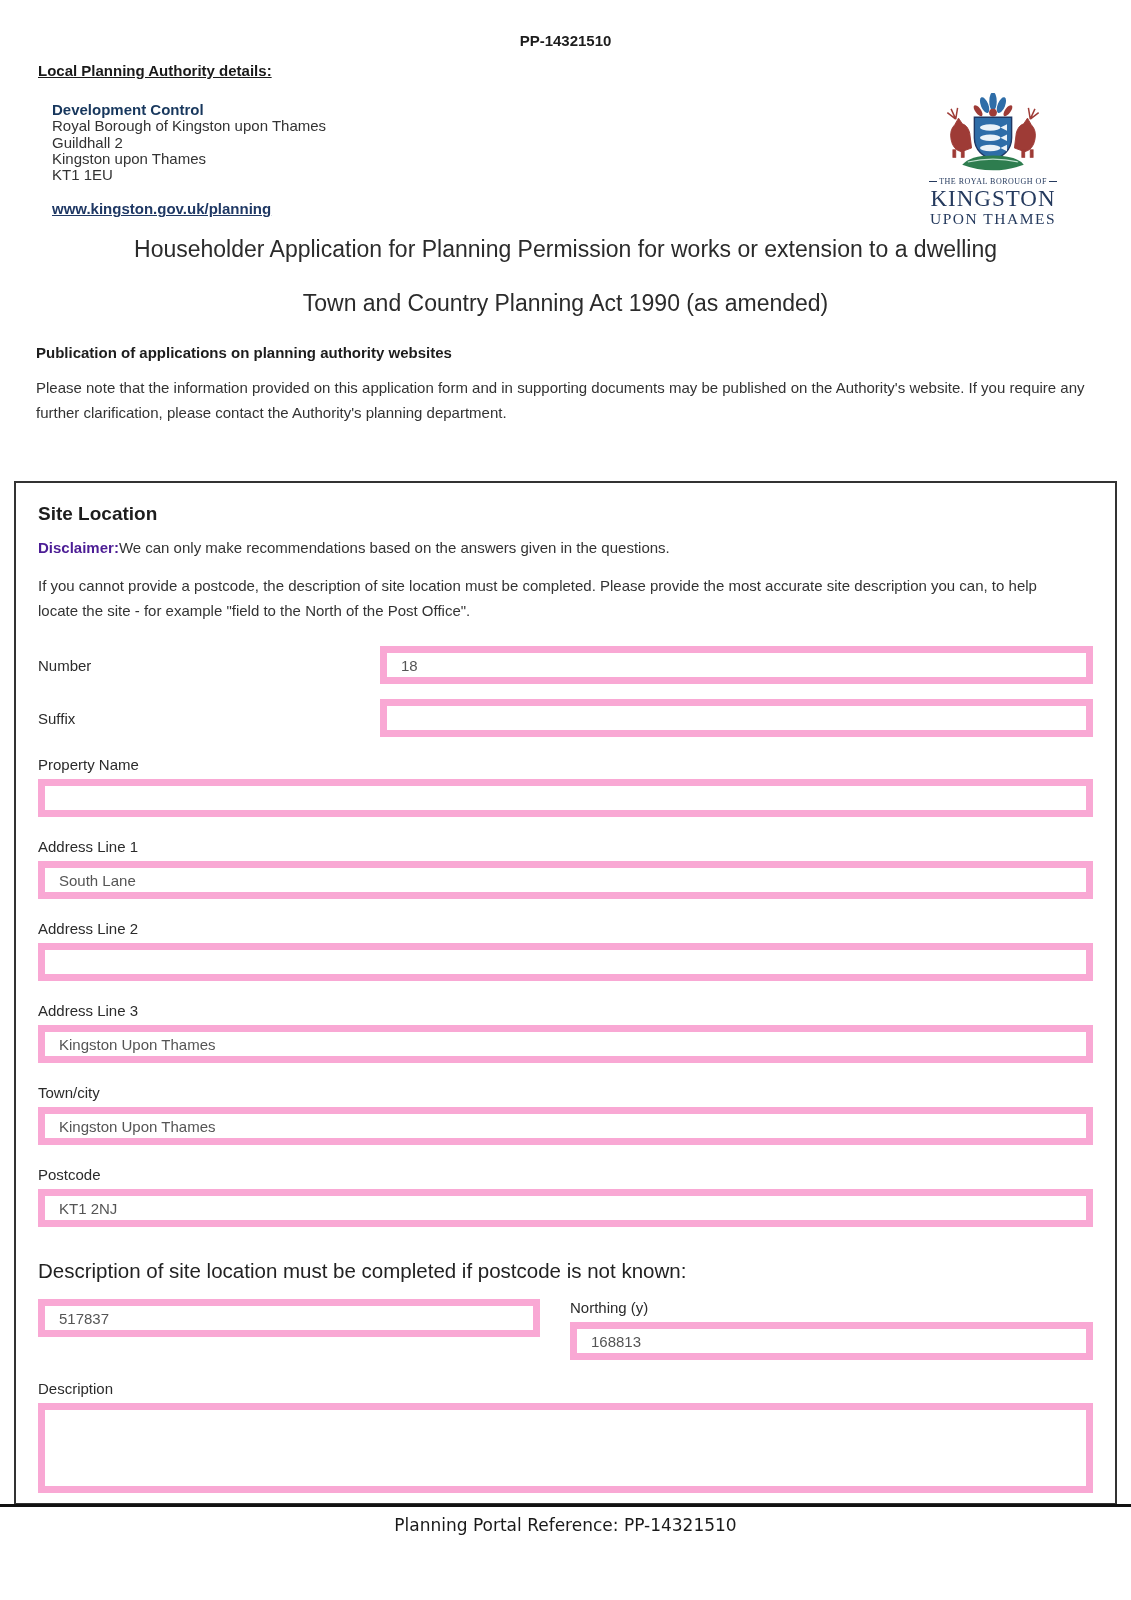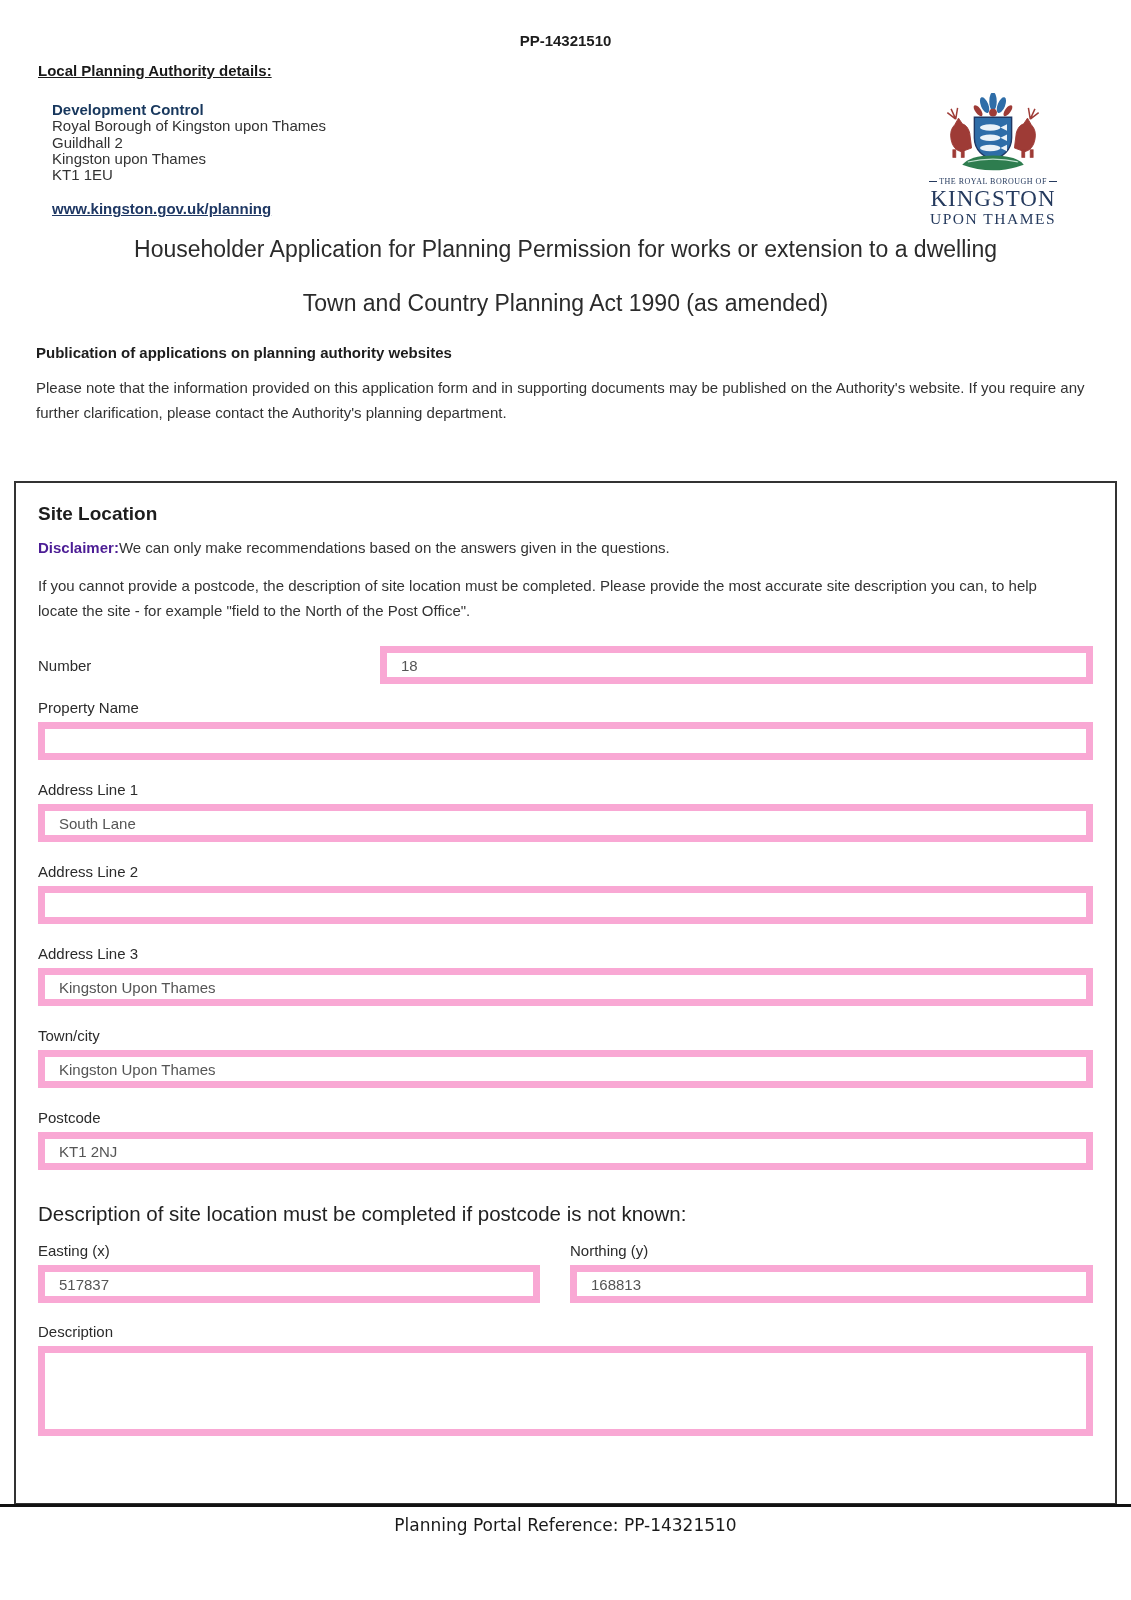--- a/index.html
+++ b/index.html
@@ -213,20 +213,24 @@
     <p class="disclaimer">
       <b>Disclaimer:</b><span>We can only make recommendations based on the answers given in the questions.</span>
     </p>
     <p class="intro">If you cannot provide a postcode, the description of site location must be completed. Please provide the most accurate site description you can, to help locate the site - for example "field to the North of the Post Office".</p>
 
     <div class="row-inline">
       <label>Number</label>
       <input type="text" value="18" style="">
     </div>
 
+    <div class="row-inline suffix-row">
+      <label>Suffix</label>
+      <input type="text" value="" style="">
+    </div>
 
     <div class="field-full">
       <span class="field-label">Property Name</span>
       <input type="text" value="" style="">
     </div>
 
     <div class="field-full">
       <span class="field-label">Address Line 1</span>
       <input type="text" value="South Lane" style="">
     </div>
@@ -248,21 +252,20 @@
 
     <div class="field-full">
       <span class="field-label">Postcode</span>
       <input type="text" value="KT1 2NJ" style="">
     </div>
 
     <div class="desc-heading">Description of site location must be completed if postcode is not known:</div>
 
     <div class="coord-row">
       <div class="coord-col easting">
-        <span class="field-label">Easting (x)</span>
         <input type="text" value="517837" style="">
       </div>
       <div class="coord-col">
         <span class="field-label">Northing (y)</span>
         <input type="text" value="168813" style="">
       </div>
     </div>
 
     <div class="field-full">
       <span class="field-label">Description</span>

